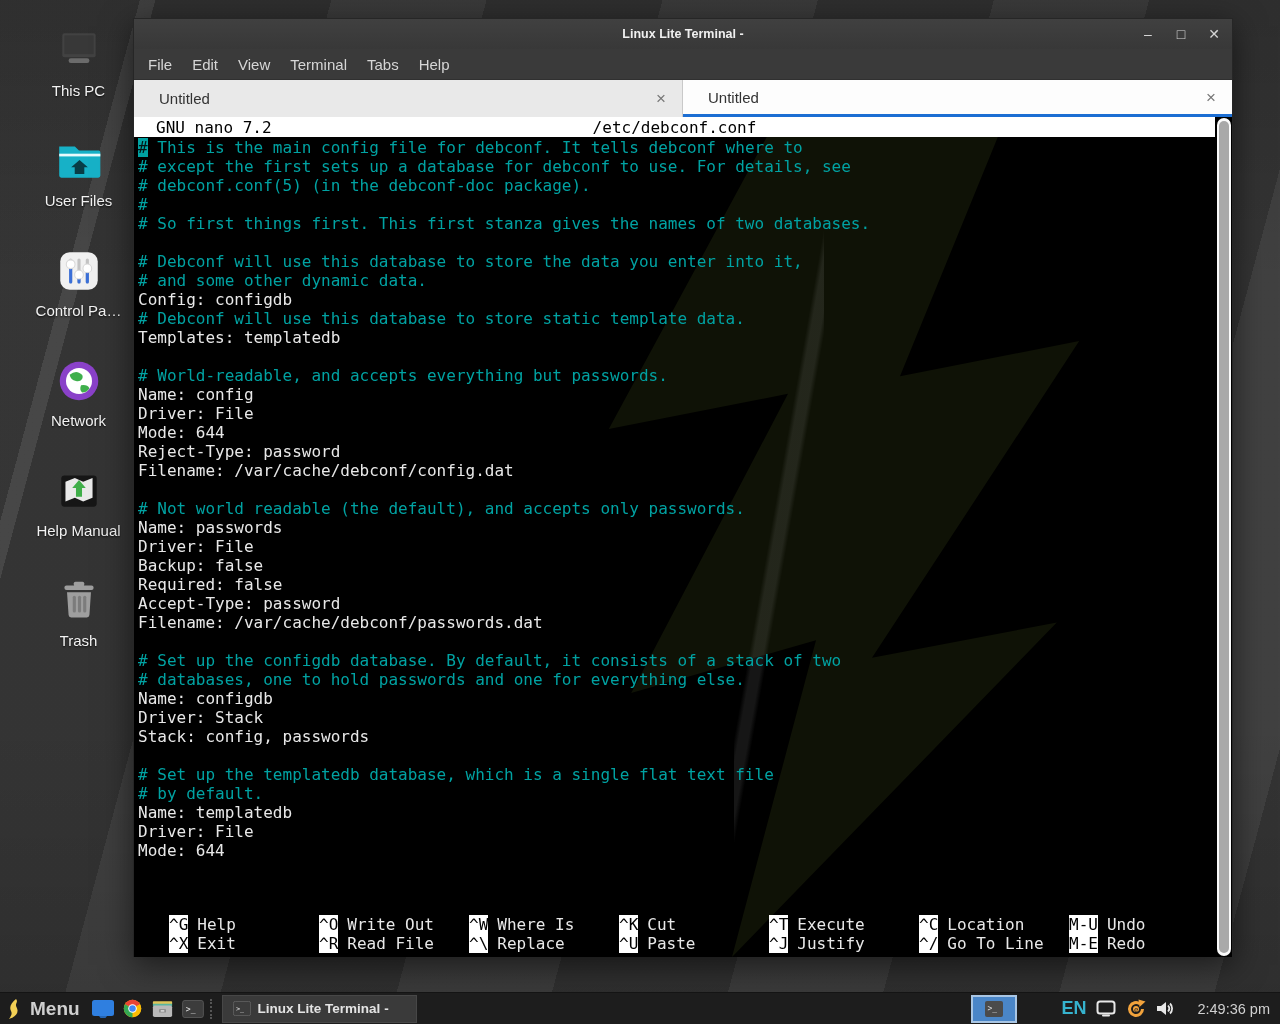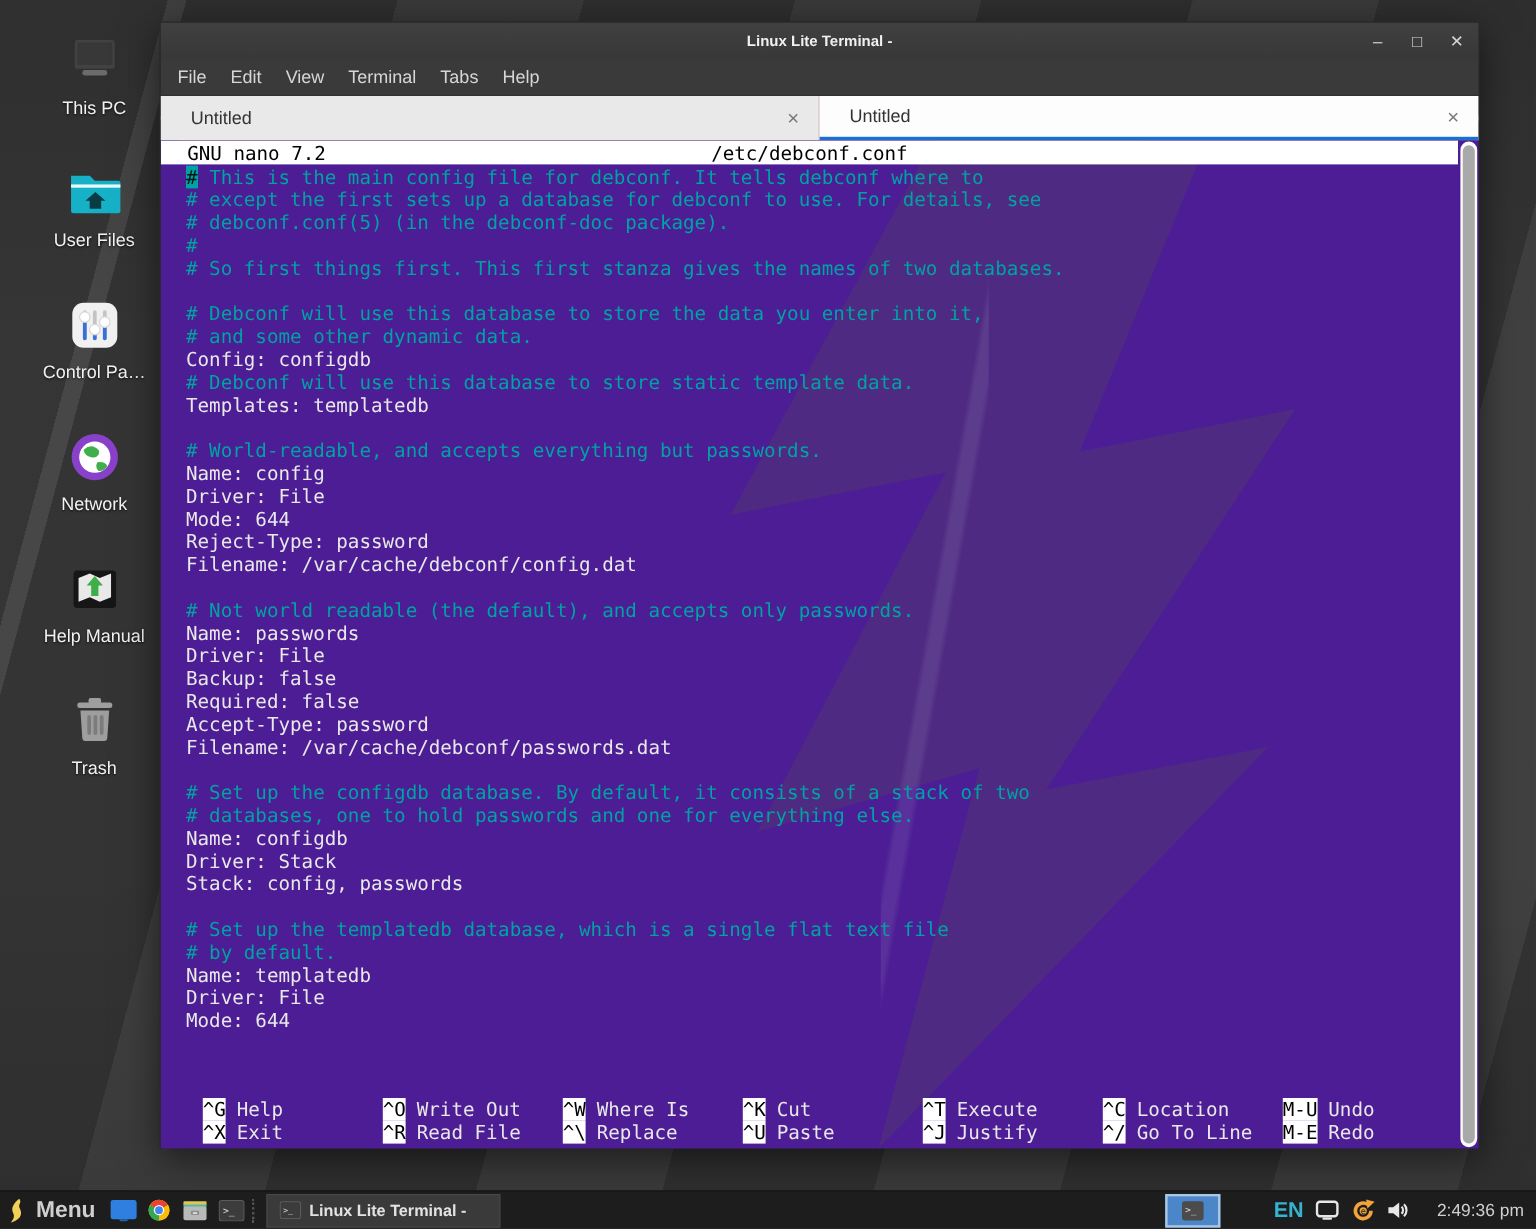--- a/index.html
+++ b/index.html
@@ -23,39 +23,39 @@
 
   
   .window { position:absolute; left:133px; top:18px; width:1100px; height:939px; z-index:3;
     box-shadow:0 8px 30px rgba(0,0,0,.55); border:1px solid #262626; background:#333; }
   .titlebar { height:30px; background:linear-gradient(#404040,#383838); display:flex; align-items:center; position:relative; }
   .title-text { position:absolute; left:0; right:0; text-align:center; font-size:12.5px; font-weight:bold; color:#f0f0f0; }
   .win-btns { position:absolute; right:10px; top:0; height:30px; display:flex; align-items:center; gap:17px; }
   .win-btn { color:#d5d5d5; font-size:14px; line-height:1; width:16px; text-align:center; cursor:default; }
   .menubar { height:31px; background:#3a3a3a; display:flex; align-items:center; padding-left:4px; border-bottom:1px solid #303030; }
   .menu-item { color:#d6d6d6; font-size:15px; padding:4px 10px; }
-  .tabbar { height:37px; display:flex; background:#f97316;border-radius:18px; }
+  .tabbar { height:37px; display:flex; background:#ffffff; }
   .tab { width:50%; display:flex; align-items:center; position:relative; padding:0 14px 0 25px; }
   .tab.inactive { background:#e9e9e9; border-right:1px solid #c9c9c9; }
   .tab.active { background:#fdfdfd; border-bottom:3px solid #1c6ed3; }
   .tab-label { font-size:15px; color:#333; flex:1; }
   .tab-close { color:#777; font-size:17px; line-height:1; padding:0 2px; }
 
   
-  .terminal { position:relative; height:840px; background:#4c1d95; overflow:hidden;
+  .terminal { position:relative; height:840px; background:#000000; overflow:hidden;
     font-family:"DejaVu Sans Mono","Liberation Mono",monospace; }
   .logo-ghost1 { position:absolute; left:430px; top:-40px; width:560px; height:880px; opacity:.16;
     background:#5d6e26; clip-path:polygon(42% 0,78% 6%,60% 34%,92% 30%,55% 66%,88% 62%,30% 100%,45% 64%,12% 70%,40% 36%,8% 40%); }
   .logo-ghost2 { position:absolute; left:600px; top:0; width:90px; height:840px; opacity:.10;
     background:linear-gradient(100deg, transparent 46%, #dcdcdc 48%, #dcdcdc 52%, transparent 54%); }
   .nano-header { position:relative; height:20px; background:#ffffff; color:#000; font-size:16px;
     display:flex; align-items:center; margin-right:17px; z-index:2; }
   .nano-version { margin-left:22px; }
   .nano-filename { position:absolute; left:0; right:0; text-align:center; }
-  .nano-body { position:relative; z-index:1; padding:1px 0 0 21px; }
+  .nano-body { position:relative; z-index:1; padding:1px 0 0 4px; }
   .tl { height:19px; font-size:16px; line-height:19px; white-space:pre; color:#e8e8e8; }
   .tl.cmt { color:#00a2a2; }
   .cursor { background:#00a2a2; color:#031616; }
   .nano-shortcuts { position:absolute; left:3px; bottom:4px; display:grid; z-index:2;
     grid-template-columns:repeat(7,150px); grid-auto-rows:19px; }
   .sc-cell { font-size:16px; line-height:19px; white-space:pre;padding-left:32px; }
   .sc-key { background:#ffffff; color:#000; }
   .sc-lbl { color:#e8e8e8; margin-left:9px; }
   .scrollbar { position:absolute; right:1px; top:1px; bottom:1px; width:14px; background:#fbfbfb; border-radius:7px; z-index:3; }
   .scroll-thumb { position:absolute; left:2px; right:2px; top:3px; bottom:3px; background:#a9a9a9; border-radius:6px; }

